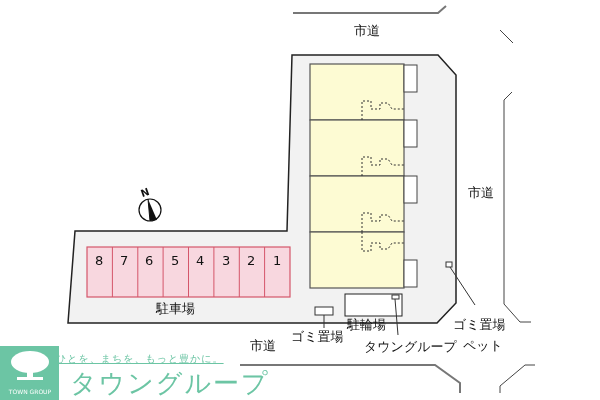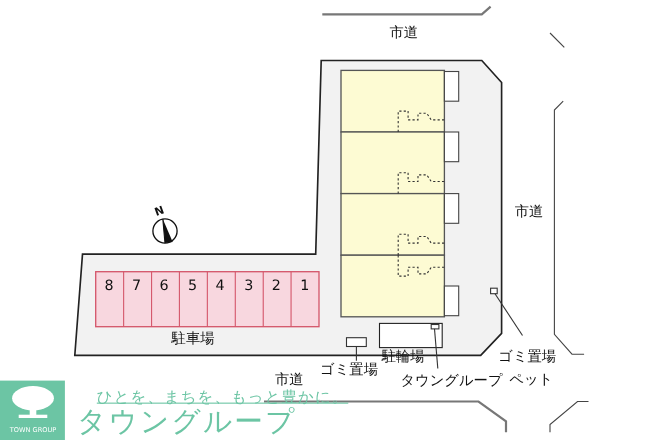--- a/index.html
+++ b/index.html
@@ -2,21 +2,21 @@
 <html><head>
   <meta charset="utf-8">
   <style>
     html, body { margin: 0; padding: 0; background: #ffffff; }
     body { width: 600px; height: 400px; position: relative; overflow: hidden;
            font-family: "DejaVu Sans", "Liberation Sans", sans-serif; }
     .map { position: absolute; left: 0; top: 0; }
     .lbl { position: absolute; font-size: 13px; color: #111; white-space: nowrap; line-height: 1; }
     .logo-box { position: absolute; left: 0; top: 346px; width: 59px; height: 54px; background: #6cc5a4; }
     .logo-text { position: absolute; left: 3px; top: 42px; width: 54px; font-size: 6px; color: #fff; text-align: center; }
-    .tagline { position: absolute; left: 88px; top: 352px; font-size: 14px; color: #6cc5a4; letter-spacing: 1px; text-decoration: underline; }
+    .tagline { position: absolute; left: 56px; top: 352px; font-size: 10px; color: #6cc5a4; letter-spacing: 1px; text-decoration: underline; }
     .brand { position: absolute; left: 70px; top: 366px; font-size: 26px; color: #6cc5a4; letter-spacing: 2px; text-align: center; }
   </style>
 </head>
 <body>
 
 <svg class="map" width="600" height="400" viewBox="0 0 600 400">
 
   <polyline points="293,13 438,13 446,6" fill="none" stroke="#777" stroke-width="2"></polyline>
   <polyline points="500,30 513,43" fill="none" stroke="#444" stroke-width="1"></polyline>
   <polyline points="512,92 504,100 504,304 520,322 531,322" fill="none" stroke="#444" stroke-width="1"></polyline>

